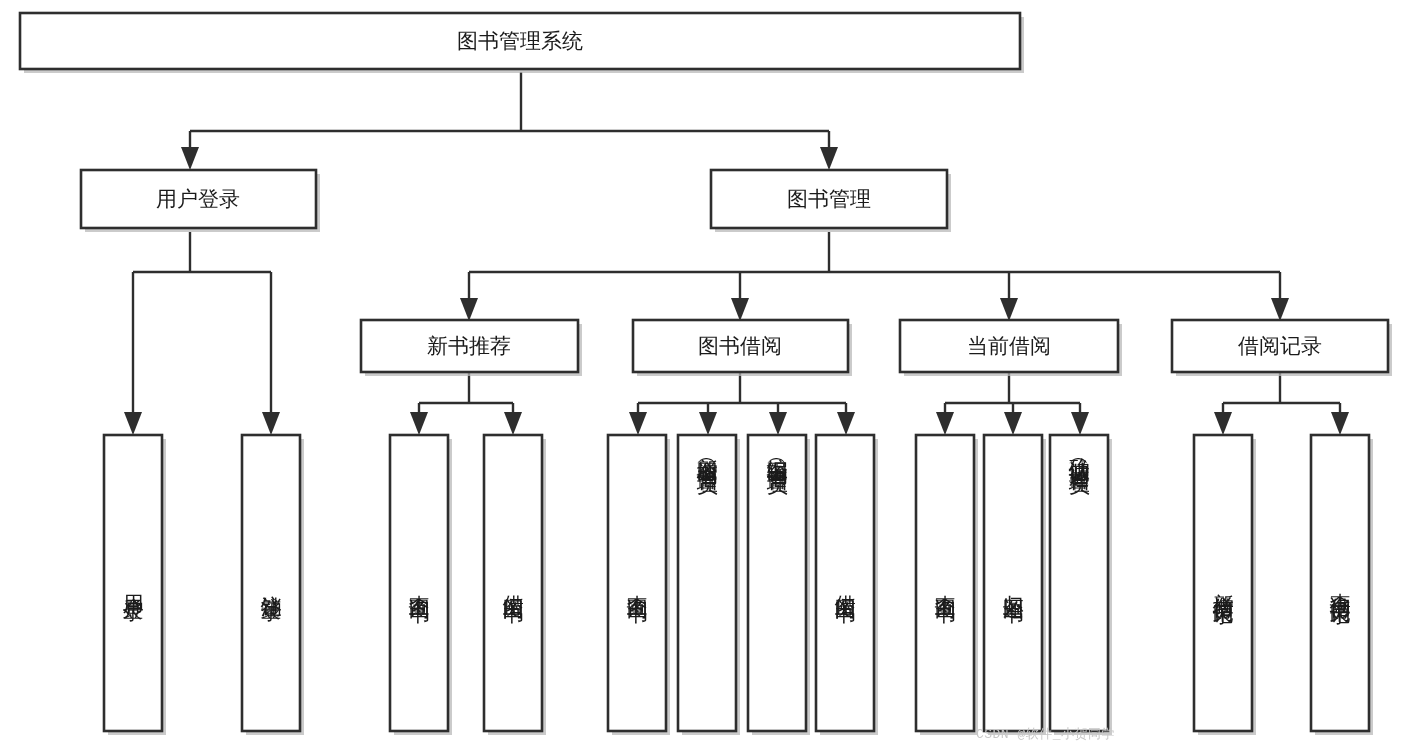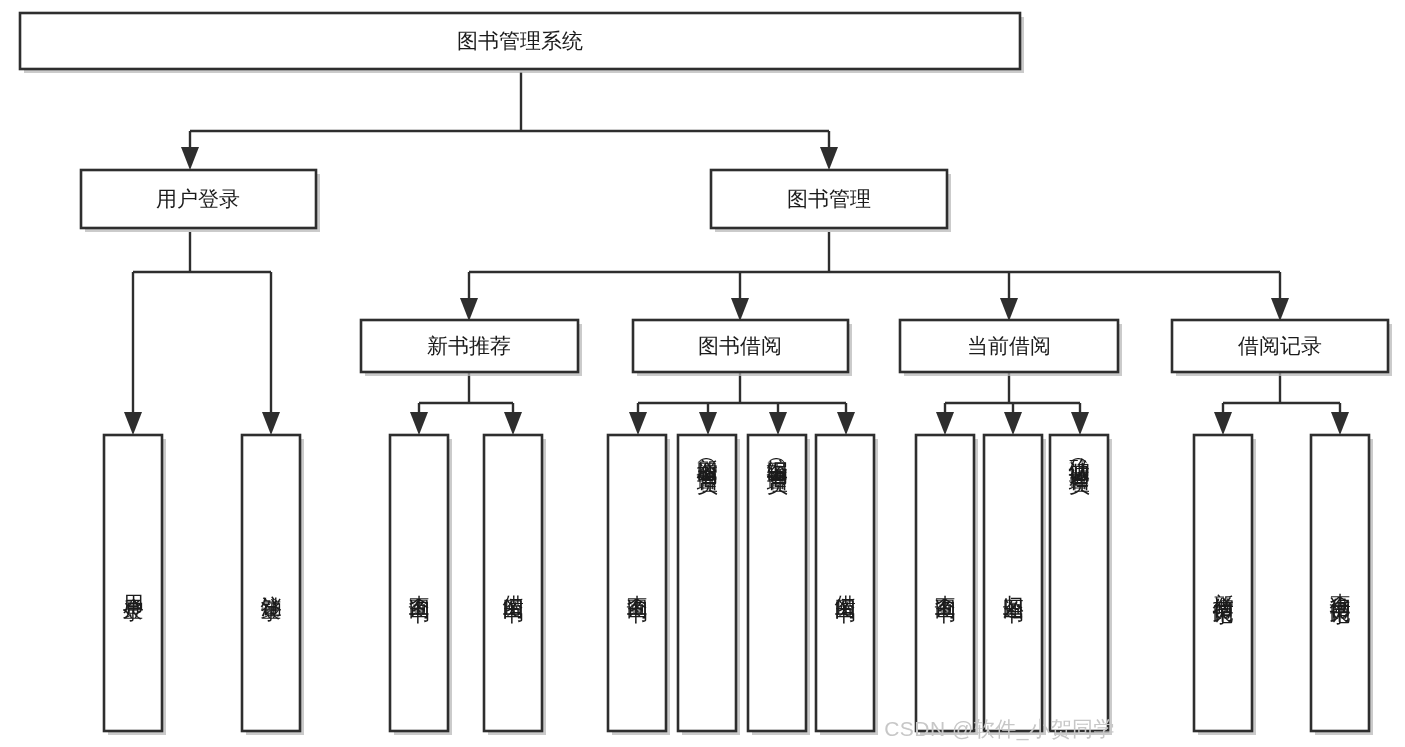--- a/index.html
+++ b/index.html
@@ -66,22 +66,22 @@
     font-size: 21px;
     line-height: 1.06;
     letter-spacing: 2.5px;
     color: #1b1b1b;
     white-space: nowrap;
   }
   .watermark {
     position: absolute;
     right: 8px;
     bottom: 4px;
-    font-family: Liberation Sans, sans-serif;
-    font-size: 21px;
+    font-family: Liberation Mono, monospace;
+    font-size: 13px;
     color: #c7c7c7;
     letter-spacing: 0.5px;
     white-space: nowrap;
   }
 </style>
 </head>
 <body>
 
 <div id="diagram-root">
 

